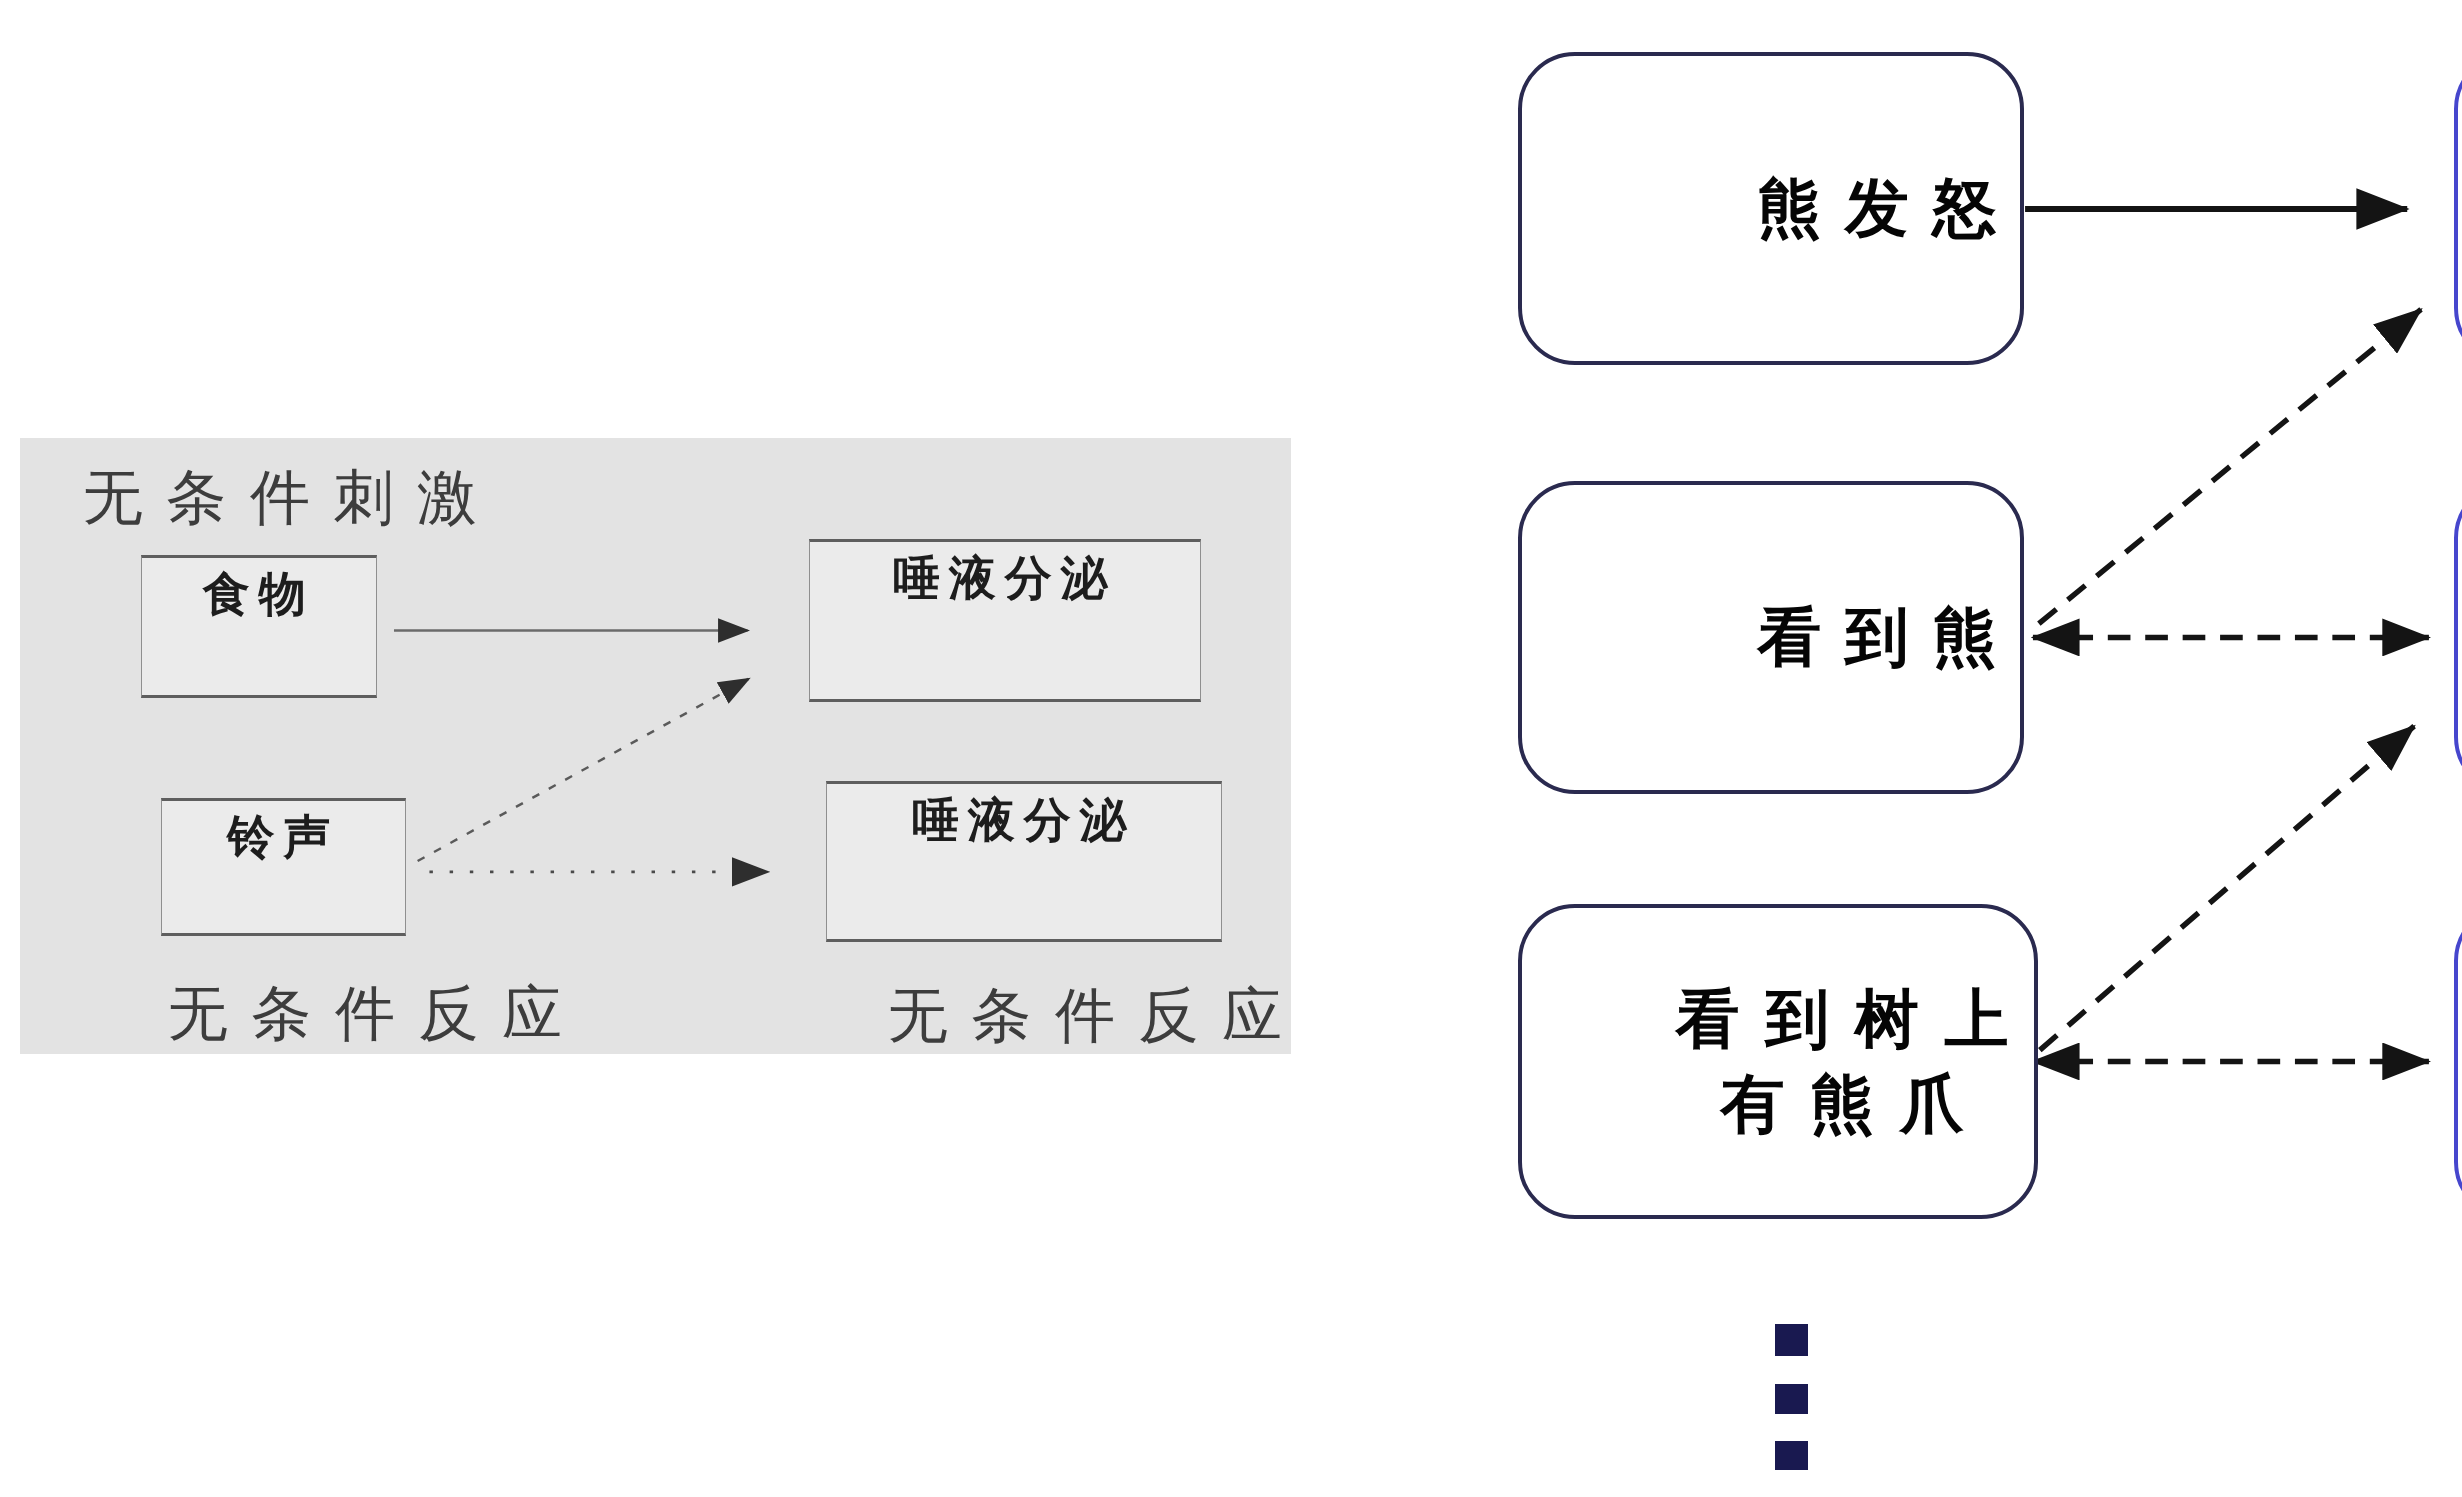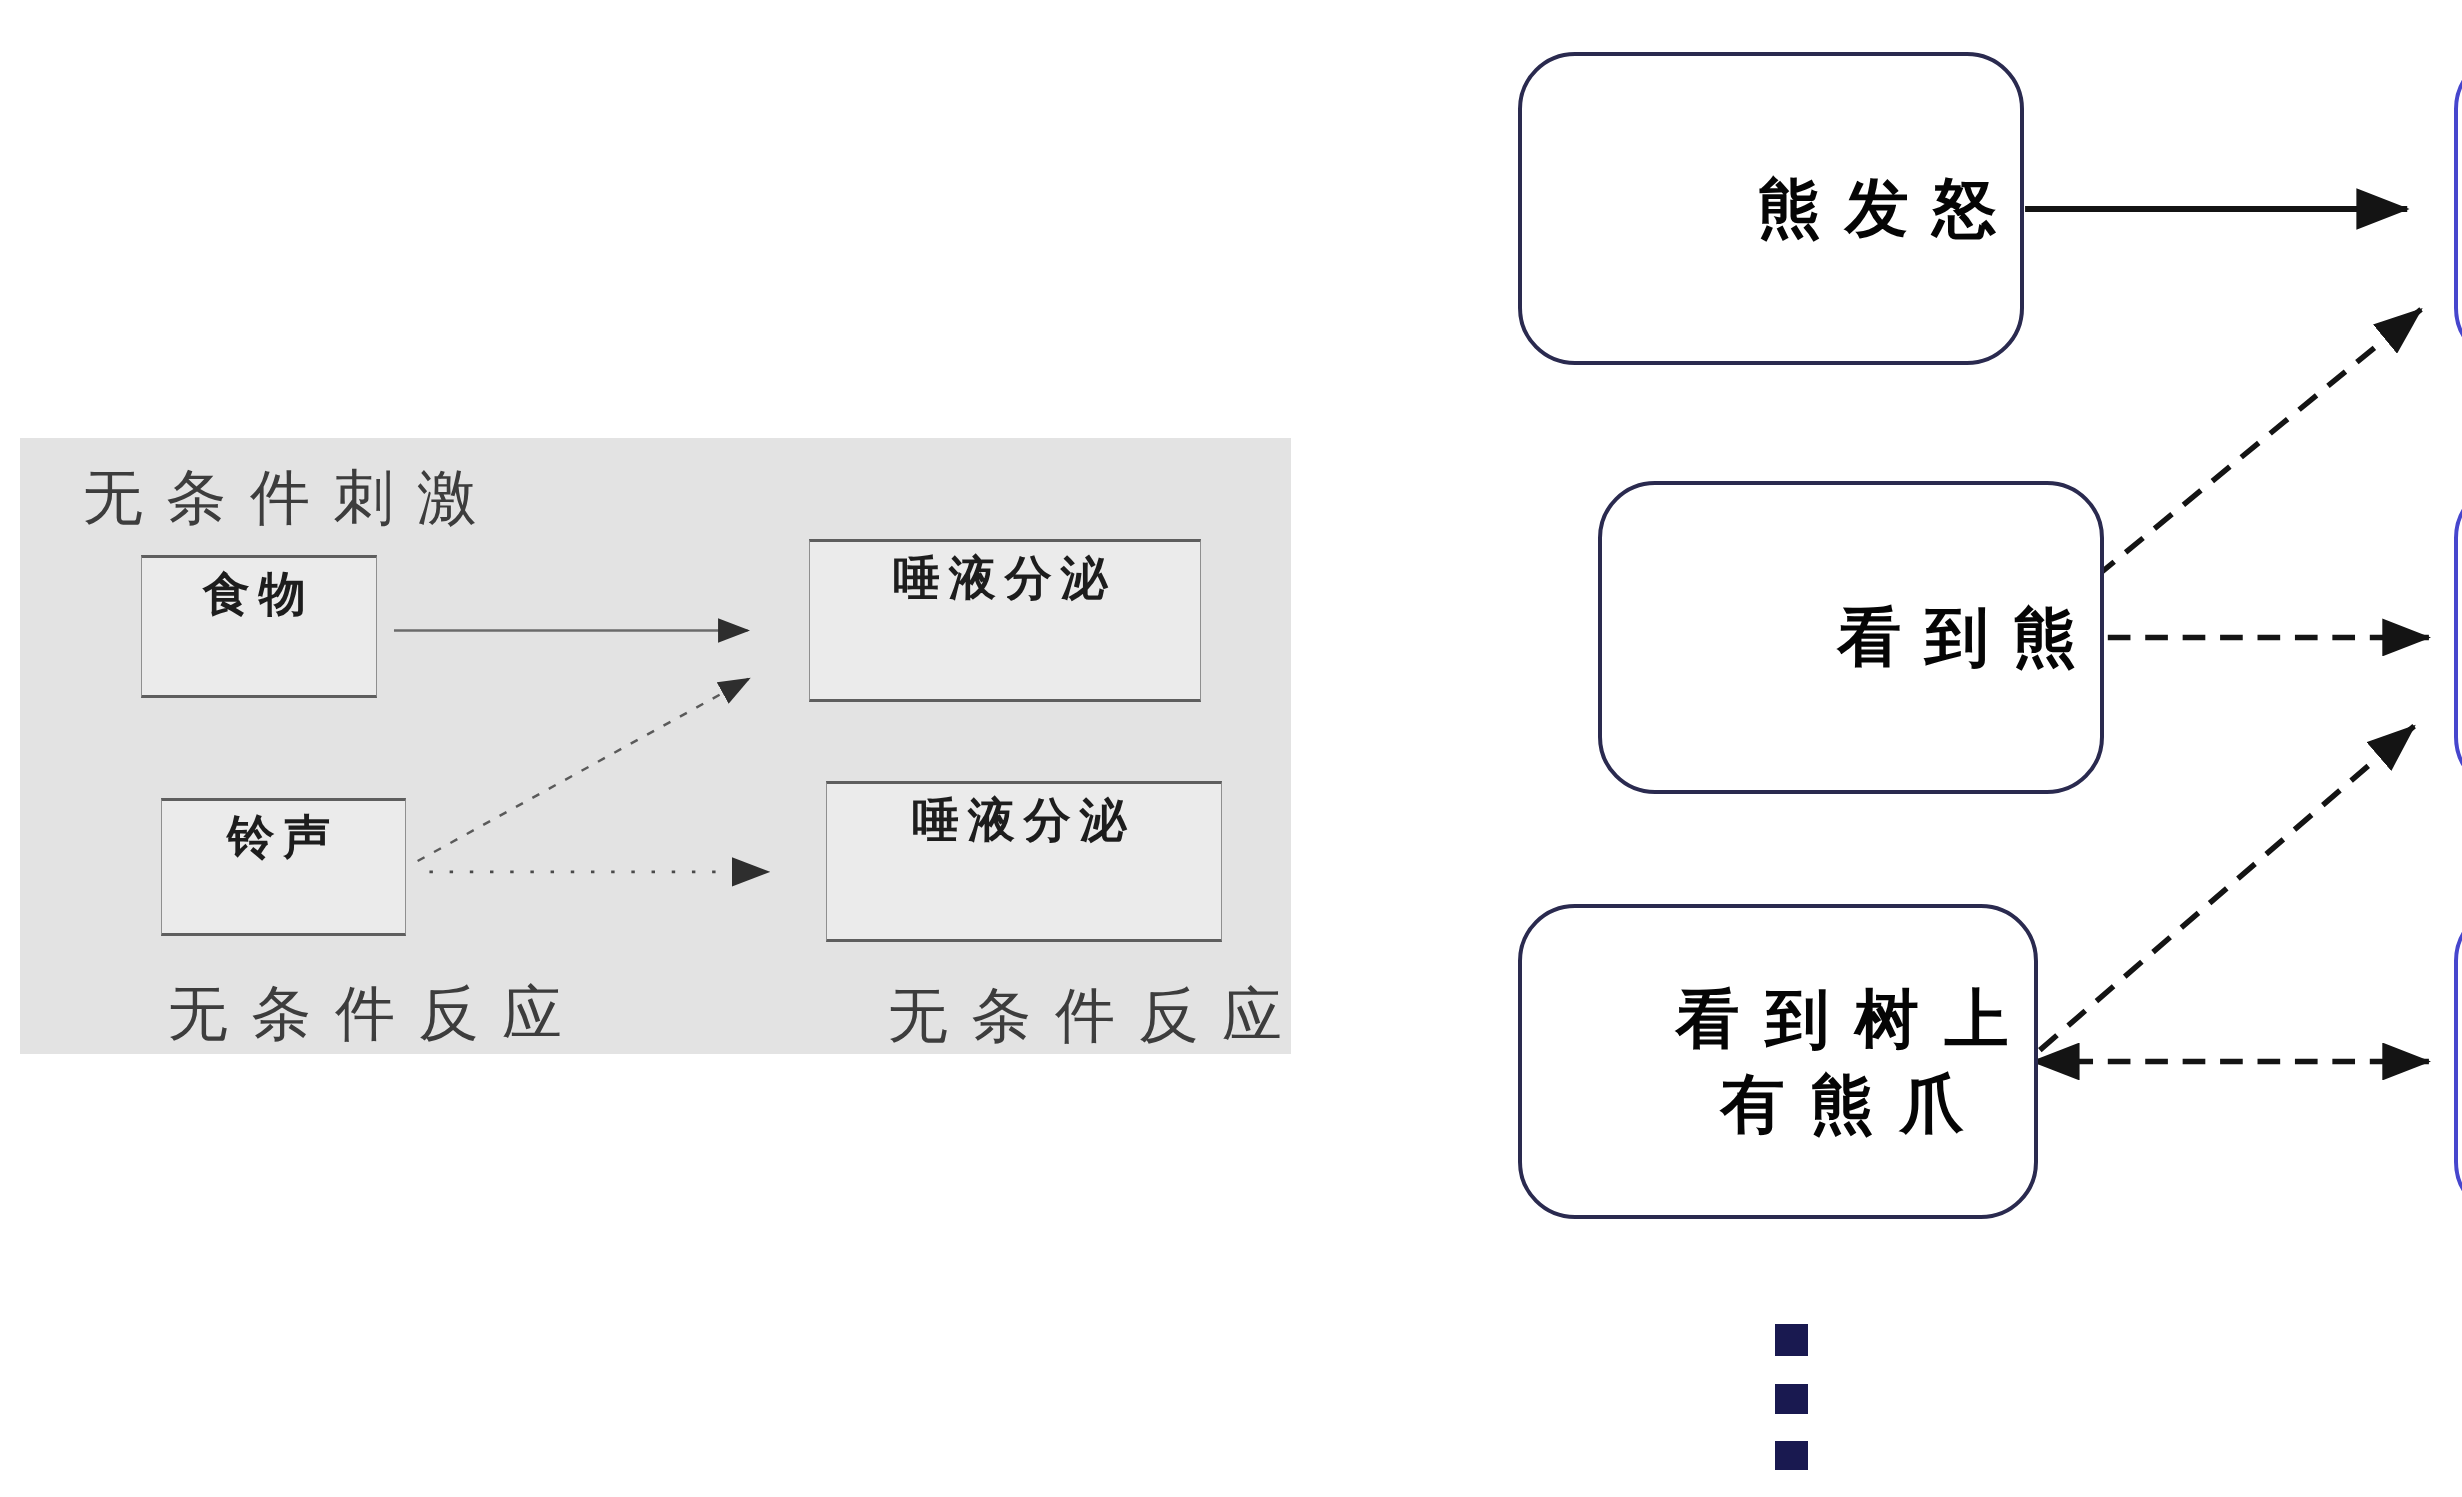--- a/index.html
+++ b/index.html
@@ -116,21 +116,21 @@
   </svg>
 
   <div class="node navy" style="left:1518px;top:52px;width:506px;height:313px;">
     <span class="zh">熊发怒</span>
   </div>
 
   <div class="node blue" style="left:2454px;top:52px;width:510px;height:313px;">
     
   </div>
 
-  <div class="node navy" style="left:1598px;top:481px;width:506px;height:313px;">
+  <div class="node navy" style="left:1518px;top:481px;width:506px;height:313px;">
     <span class="zh">看到熊</span>
   </div>
 
   <div class="node blue" style="left:2454px;top:481px;width:510px;height:313px;">
     
   </div>
 
   <div class="node navy" style="left:1518px;top:904px;width:520px;height:315px;">
     <div>
       <div class="zh zh2">看到树上</div>

